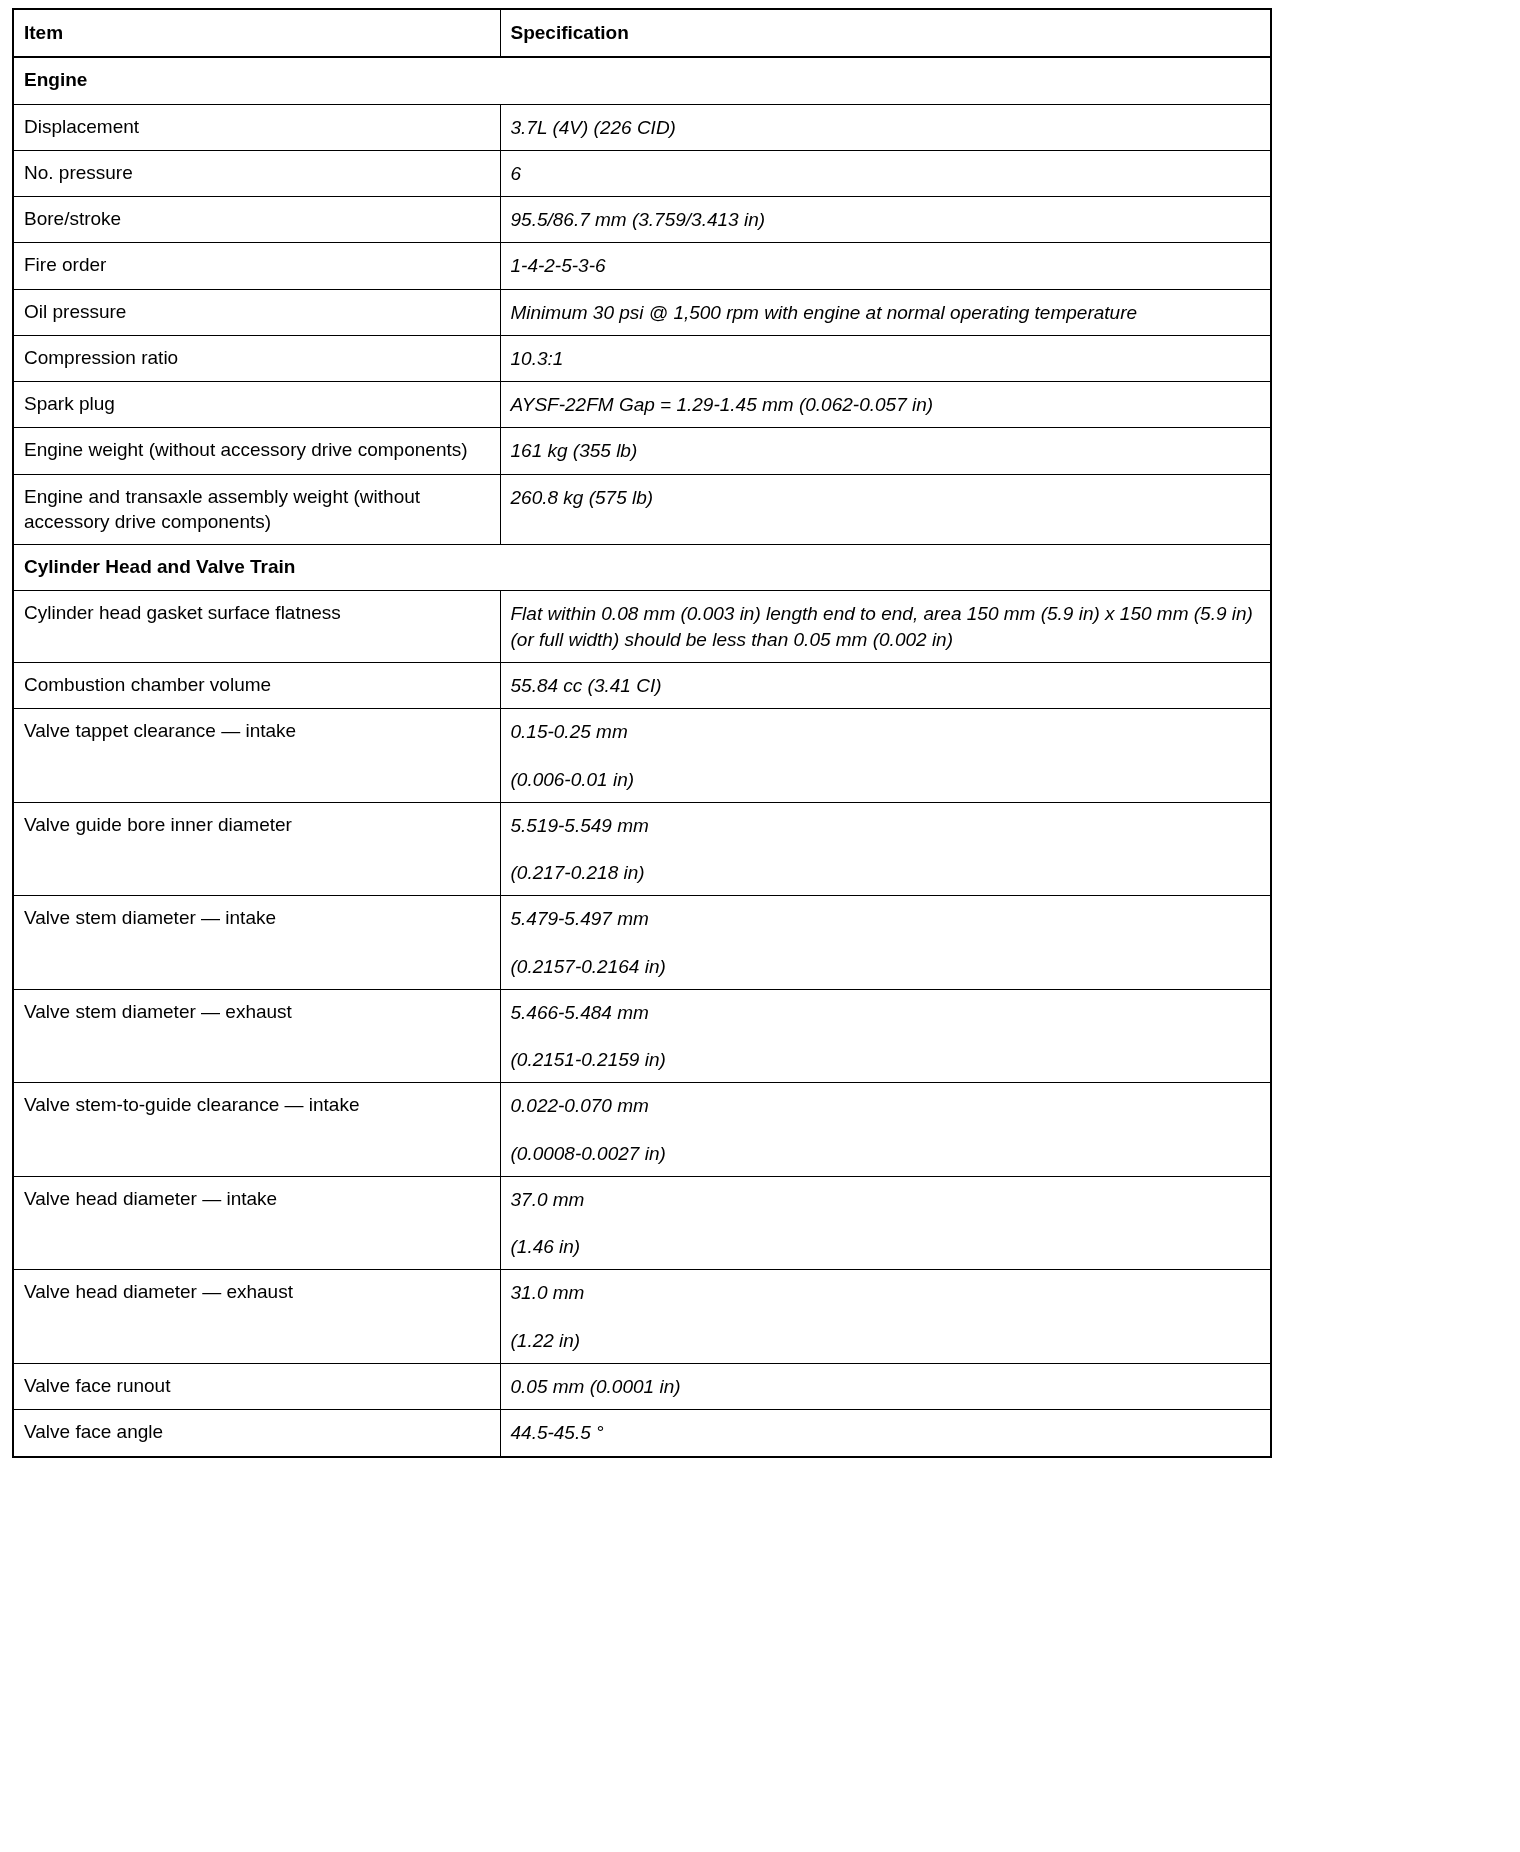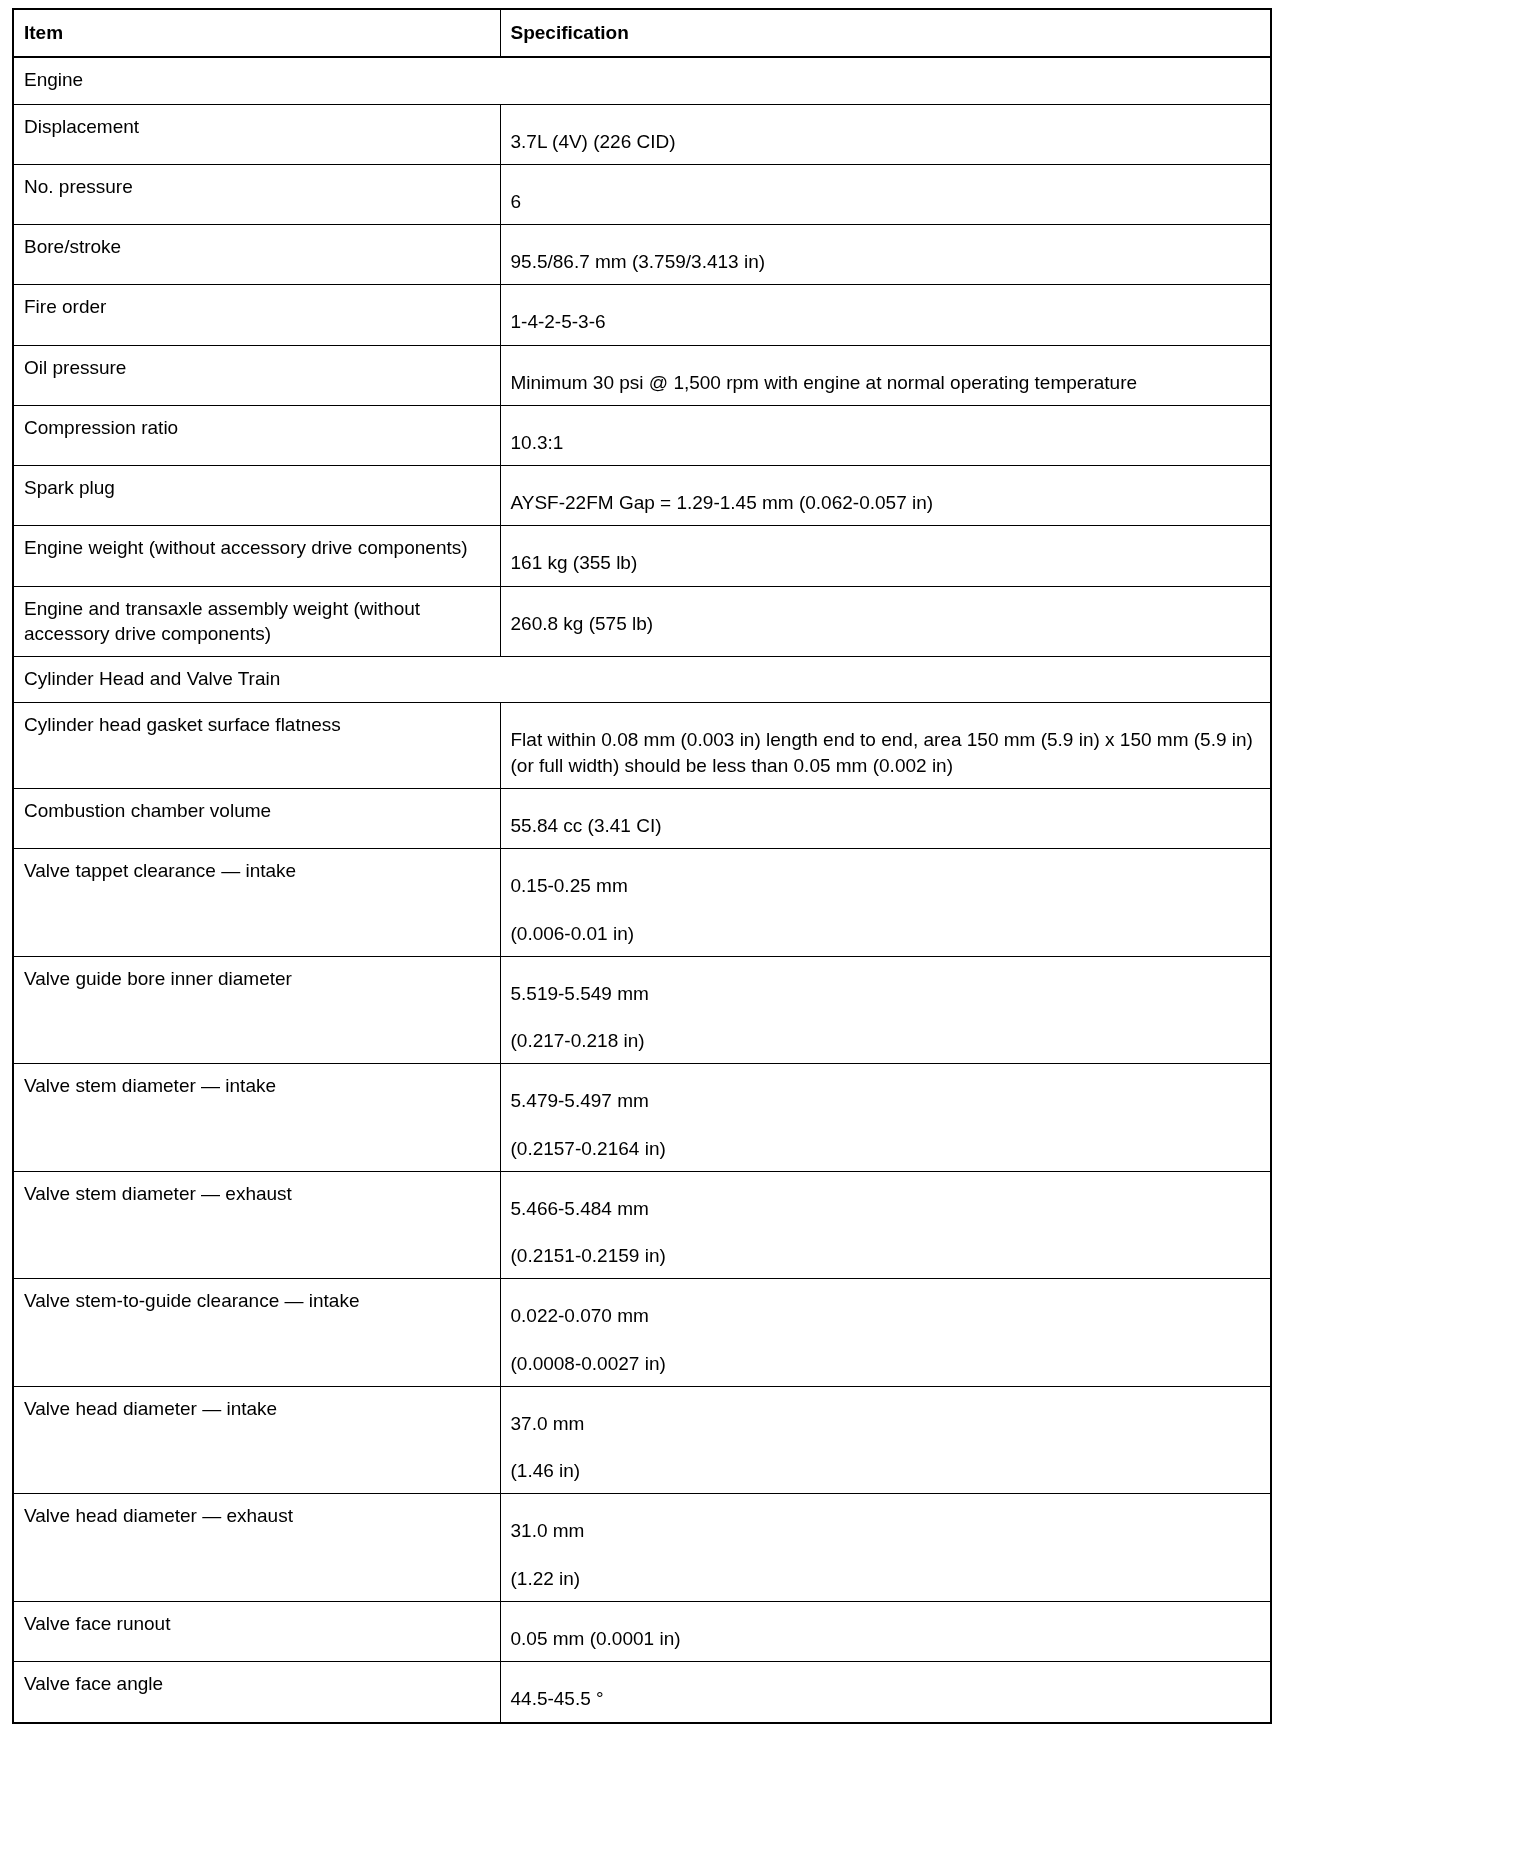--- a/index.html
+++ b/index.html
@@ -36,25 +36,26 @@
     line-height: 1.33;
     text-align: left;
   }
   table.spec-table thead th {
     font-weight: bold;
     border-bottom: 2px solid #000;
     padding-top: 10px;
     padding-bottom: 11px;
   }
   tr.section-row td {
-    font-weight: normal;
+    font-weight: bold;
     padding-bottom: 11px;
   }
   .multi p {
-    margin: 15px 0 0 0;
+    margin: 1px 0 0 0;
+    font-style: italic;
   }
   .multi p + p {
     margin-top: 22px;
   }
 </style>
 </head>
 <body>
 
 <div class="page">
   <table class="spec-table">

